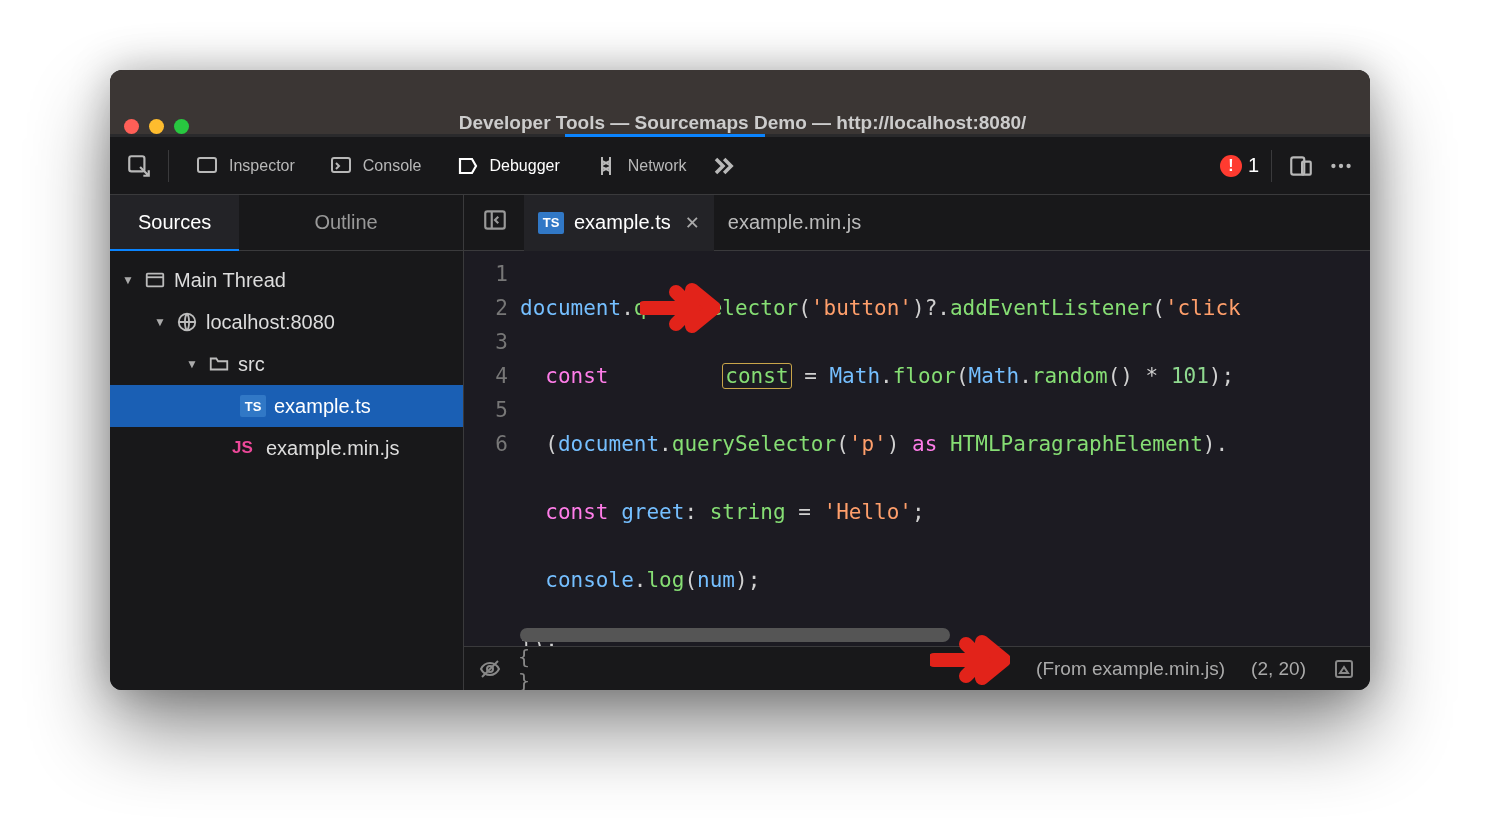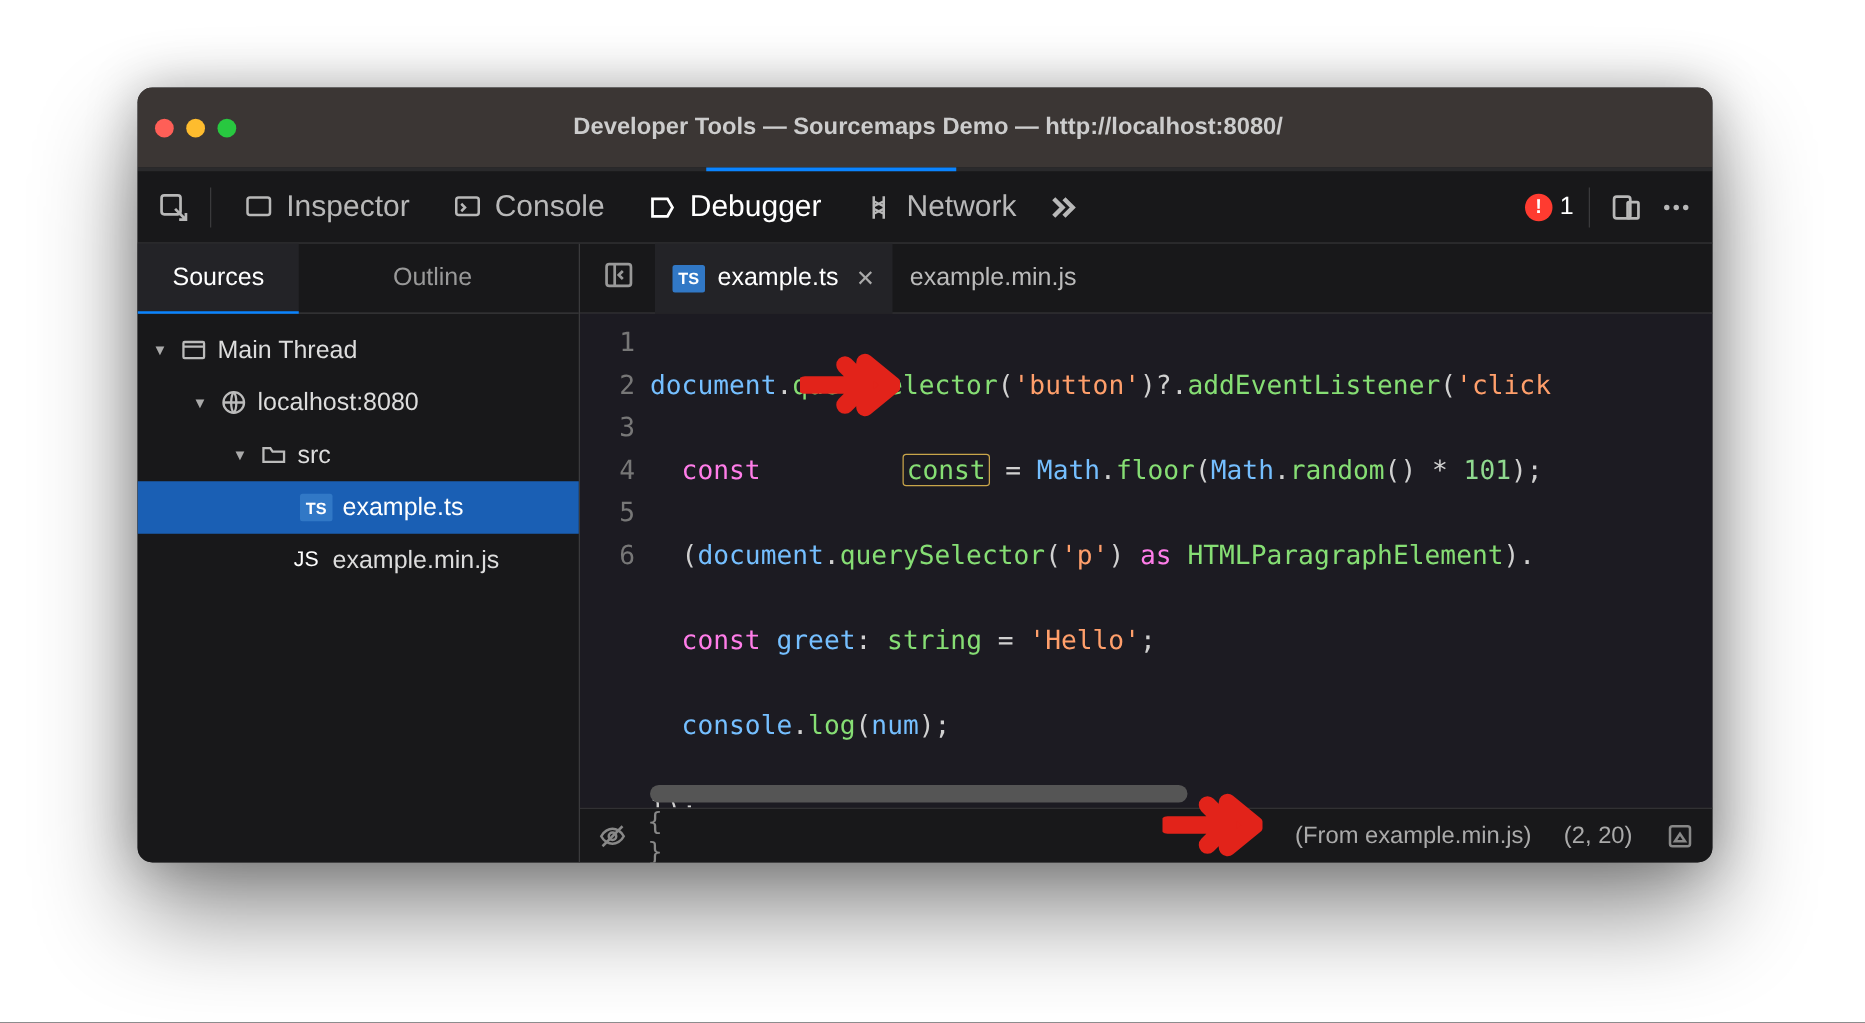--- a/index.html
+++ b/index.html
@@ -20,21 +20,21 @@
     border-radius: 12px;
     box-shadow: 0 40px 80px rgba(0,0,0,0.45), 0 0 40px rgba(0,0,0,0.25);
     overflow: hidden;
     display: flex;
     flex-direction: column;
   }
   .titlebar {
     height: 64px;
     background: #3b3634;
     display: flex;
-    align-items: center;
+    align-items: flex-end;
     padding: 0 14px;
   }
   .traffic { display: flex; gap: 10px; }
   .dot { width: 15px; height: 15px; border-radius: 50%; }
   .dot.red { background: #ff5f57; }
   .dot.yellow { background: #febc2e; }
   .dot.green { background: #28c840; }
   .title {
     flex: 1;
     text-align: center;
@@ -80,21 +80,21 @@
     background: #3a3a3c;
     margin: 0 6px;
   }
   .tool-tab {
     display: flex;
     align-items: center;
     gap: 10px;
     padding: 0 14px;
     height: 58px;
     color: #b8b8b8;
-    font-size: 24px;
+    font-size: 16px;
     cursor: pointer;
     text-align: center;
   }
   .tool-tab.active { color: #fff; }
   .spacer { flex: 1; }
   .error-badge {
     display: flex;
     align-items: center;
     gap: 6px;
     color: #fff;
@@ -179,25 +179,24 @@
     background: #3178c6;
     color: #ffffff;
     font-size: 13px;
     font-weight: bold;
     display: flex;
     align-items: center;
     justify-content: center;
     border-radius: 2px;
   }
   .js-badge {
-    color: #ffffff;
-    font-weight: normal;
+    color: #ec4899;
+    font-weight: bold;
     font-size: 17px;
     width: 26px;
-    text-align: center;
   }
   .editor-area {
     flex: 1;
     display: flex;
     flex-direction: column;
     min-width: 0;
   }
   .editor-tabs {
     height: 56px;
     background: #18181a;

